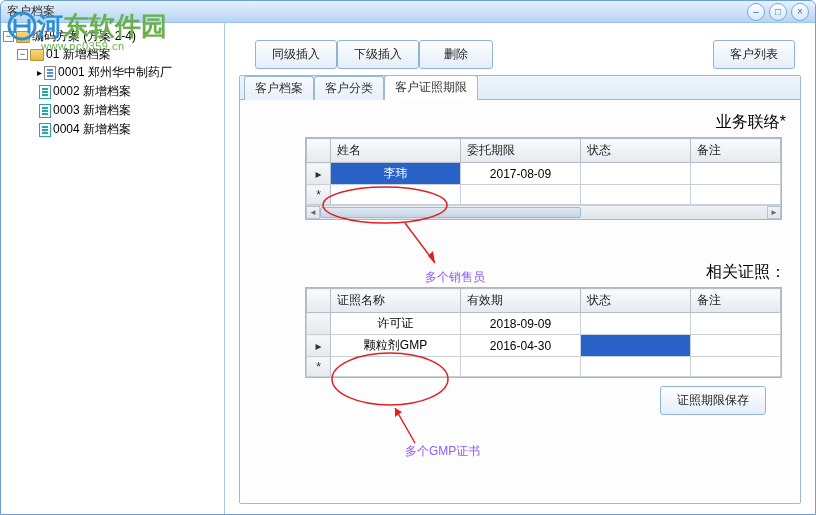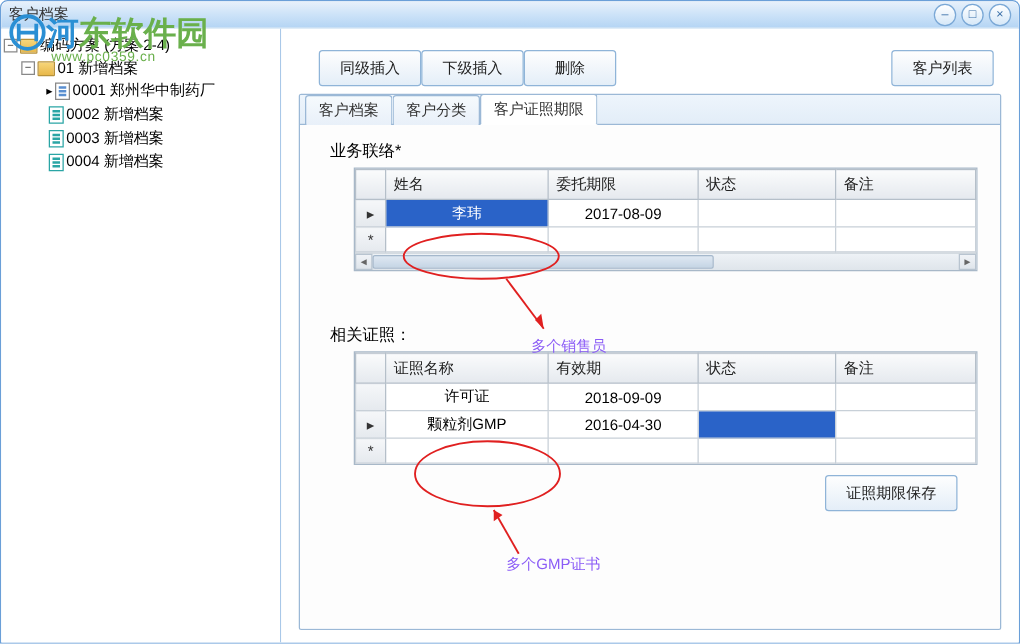--- a/index.html
+++ b/index.html
@@ -39,23 +39,23 @@
     .toolbar .spacer { flex: 1; }
     .btn { border: 1px solid #8fb4d8; background: linear-gradient(to bottom,#fefefe,#e4eef8); border-radius: 3px; padding: 5px 16px; font-size: 12px; color: #222; cursor: pointer; min-width: 74px; text-align: center; }
     
     .tabs-wrap { border: 1px solid #9bb8d6; border-radius: 2px; background: #f5f9fd; flex: 1; display: flex; flex-direction: column; overflow: hidden; }
     .tabs-header { display: flex; align-items: flex-end; height: 24px; background: linear-gradient(to bottom,#eef5fc,#e2edf8); border-bottom: 1px solid #9bb8d6; padding-left: 4px; }
     .tab { padding: 3px 10px; border: 1px solid #9bb8d6; border-bottom: none; margin-right: 0; font-size: 12px; background: linear-gradient(to bottom,#f6fafd,#e8f0f9); color: #333; cursor: pointer; border-radius: 3px 3px 0 0; position: relative; top: 1px; }
     .tab.active { background: #fff; border-bottom: 1px solid #fff; }
     
     .tab-body { padding: 10px 14px 10px 14px; flex: 1; overflow: auto; background: #fdfdfd; }
     
-    .section-label { font-size: 13px; margin: 2px 0 4px 10px; color: #000; }
-    
-    .grid-wrap { border: 1px solid #a8b8c8; background: #fff; margin-left: 29px; margin-right: 4px; }
+    .section-label { font-size: 16px; margin: 2px 0 4px 10px; color: #000; text-align: right; }
+    
+    .grid-wrap { border: 1px solid #a8b8c8; background: #fff; margin-left: 51px; margin-right: 4px; }
     .grid { width: 100%; border-collapse: collapse; table-layout: fixed; }
     .grid th { background: linear-gradient(to bottom,#fafbfc,#e5e9ee); border: 1px solid #b5bfc9; font-weight: normal; font-size: 12px; padding: 3px 6px; text-align: left; color: #222; }
     .grid td { border: 1px solid #c8d0d8; padding: 2px 6px; font-size: 12px; height: 20px; background: #fff; text-align: center; }
     .grid td.rowhead { background: linear-gradient(to bottom,#f5f7f9,#e5e9ee); width: 24px; text-align: center; color: #333; border-right: 1px solid #b5bfc9; }
     .grid th.rowhead { width: 24px; }
     .grid td.sel { background: #2a63c8; color: #fff; }
     .grid-scroll { height: 14px; background: linear-gradient(to bottom,#eef2f6,#dfe5eb); border-top: 1px solid #c8d0d8; position: relative; }
     .grid-scroll .thumb { position: absolute; left: 14px; top: 1px; bottom: 1px; width: 55%; background: linear-gradient(to bottom,#dfe8f2,#c5d5e5); border: 1px solid #a5b8cc; border-radius: 2px; }
     .grid-scroll .arrow { position: absolute; top: 0; bottom: 0; width: 14px; background: linear-gradient(to bottom,#f0f3f7,#dfe5eb); border: 1px solid #b8c4d0; font-size: 8px; text-align: center; line-height: 12px; color: #666; }
     .grid-scroll .arrow.l { left: 0; }

